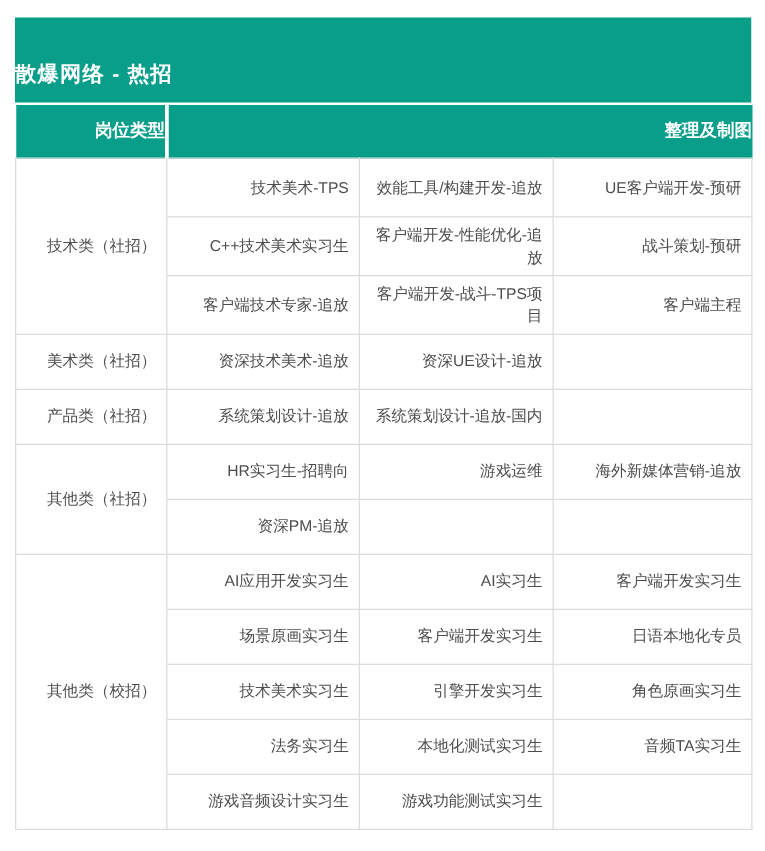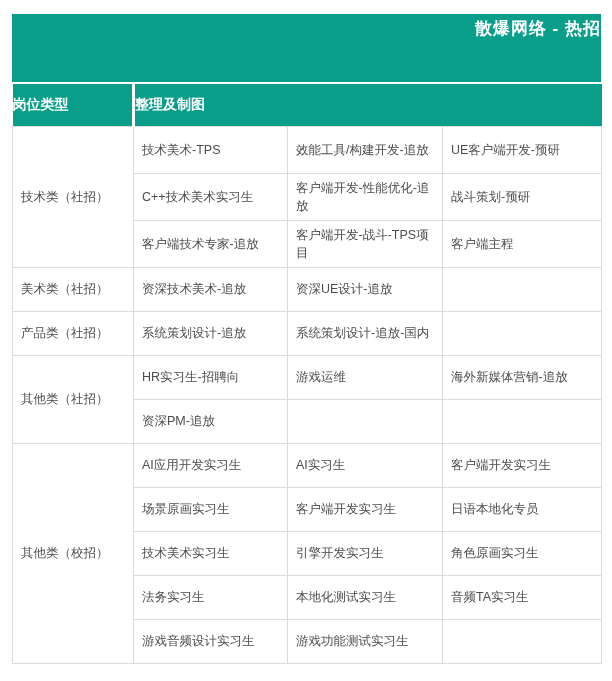--- a/index.html
+++ b/index.html
@@ -23,24 +23,24 @@
   }
   
   .title-block {
     position: relative;
     height: 68px;
     background: #089e8a;
     margin-bottom: 2px;
   }
   .main-title {
     position: absolute;
-    top: 3px;
+    top: 34px;
     left: 0;
     right: 0;
-    text-align: right;
+    text-align: left;
     color: #ffffff;
     font-size: 17px;
     font-weight: bold;
     letter-spacing: 1px;
   }
   .credit {
     position: absolute;
     right: 3px;
     bottom: 7px;
     color: #ffffff;
@@ -52,33 +52,33 @@
     width: 589px;
     border-collapse: collapse;
     table-layout: fixed;
   }
   tr.head-row th {
     background: #089e8a;
     color: #ffffff;
     font-size: 14px;
     font-weight: bold;
     height: 42px;
-    text-align: left;
+    text-align: right;
     vertical-align: middle;
     border: none;
     padding: 0;
   }
   tr.head-row th.name-h {
     border-left: 3px solid #ffffff;
   }
   td {
     border: 1px solid #dcdcdc;
     color: #4d4d4d;
     font-size: 12.5px;
-    text-align: left;
+    text-align: right;
     vertical-align: middle;
     padding: 2px 8px;
     line-height: 1.45;
     background: #ffffff;
   }
   tr.rt { height: 47px; }
   tr.rn { height: 44px; }
   td.type { font-size: 12.5px; margin-top: 12px; }
 </style>
 </head>

